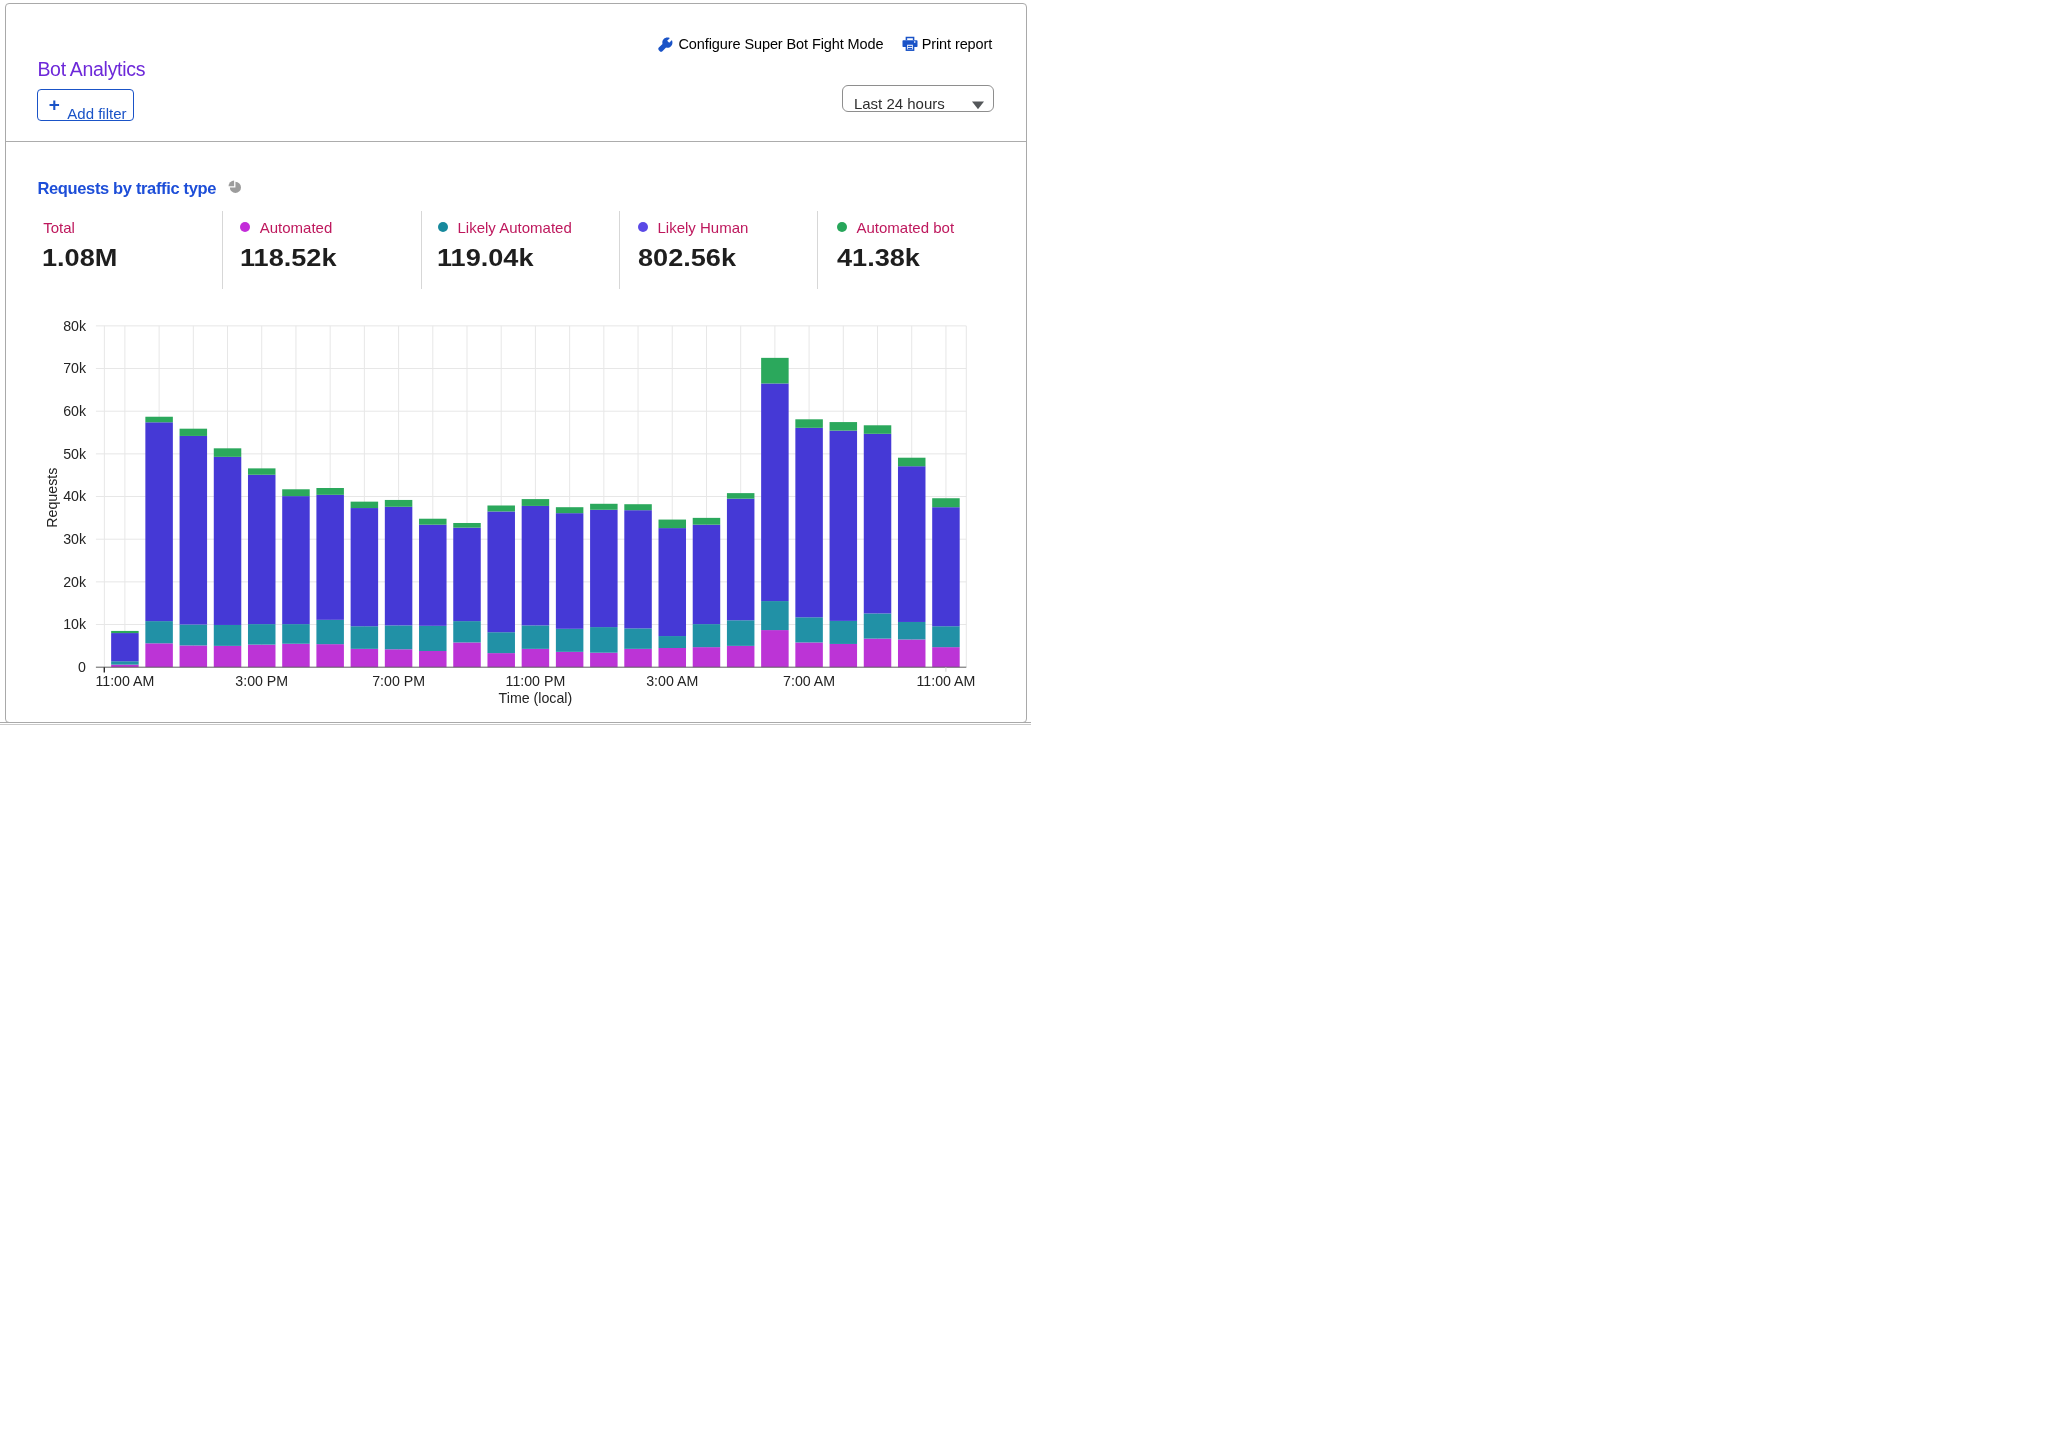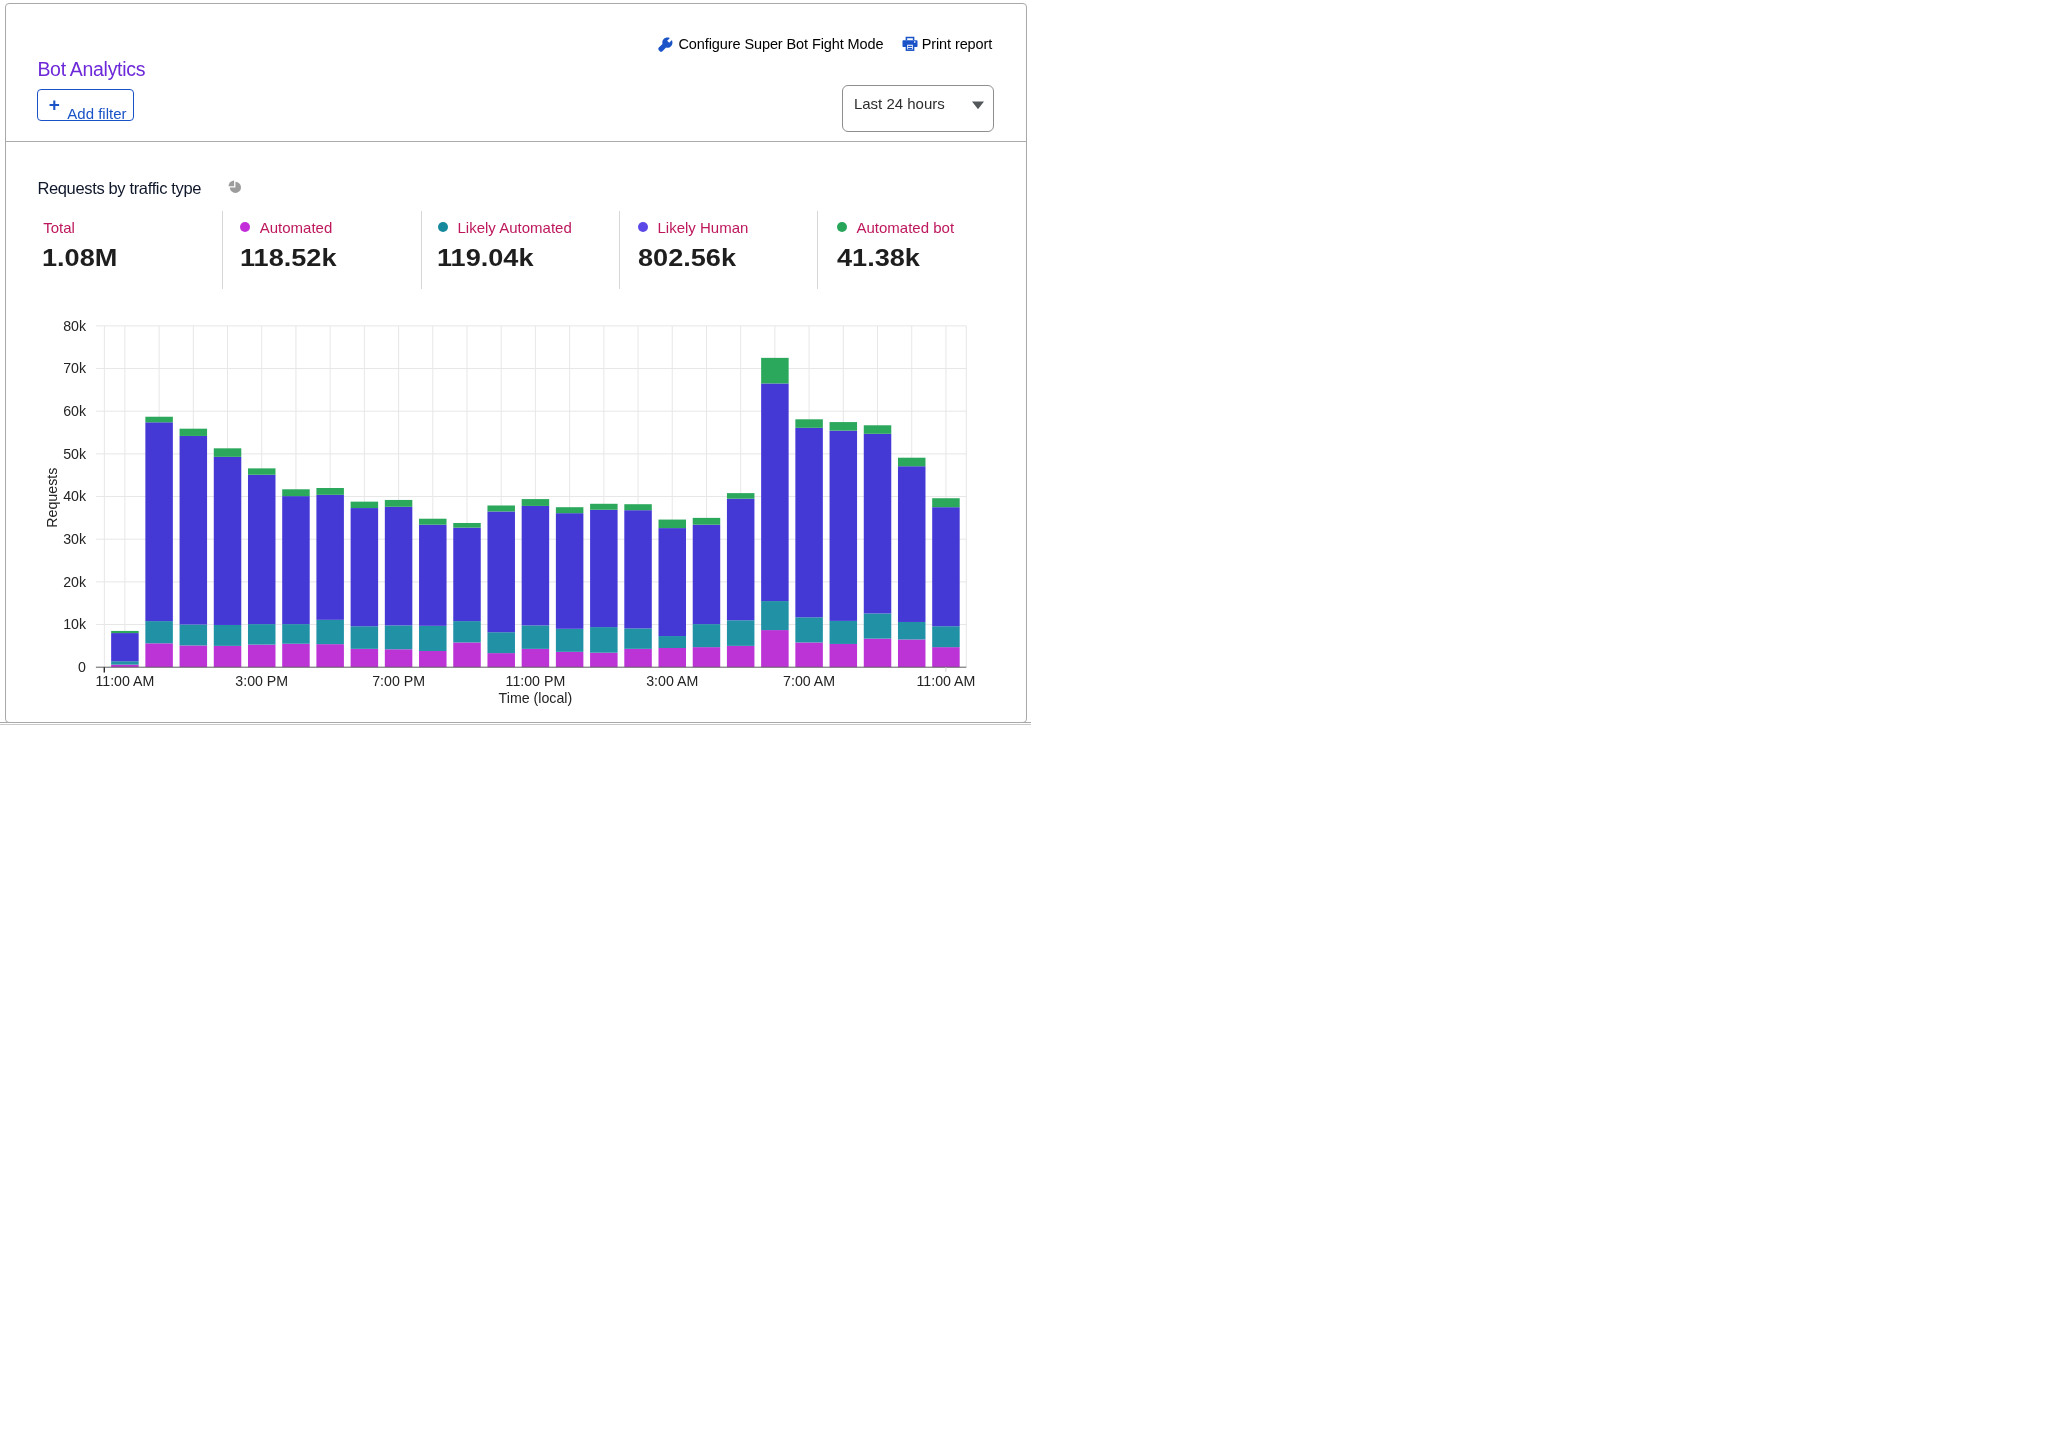--- a/index.html
+++ b/index.html
@@ -2,23 +2,23 @@
 <html><head><meta charset="utf-8"><style>
 * { margin:0; padding:0; box-sizing:border-box; }
 html,body { width:1031px; height:725px; background:#fff; font-family:"Liberation Sans", sans-serif; position:relative; }
 .card { position:absolute; left:4.5px; top:3px; width:1022px; height:719.5px; border:1px solid #a9a9a9; border-radius:4px; }
 .hdivider { position:absolute; left:5.5px; top:140.5px; width:1020px; height:1px; background:#acacac; }
 .title { position:absolute; left:37.4px; top:38px; font-size:19.5px; font-weight:400; color:#6d28d9; letter-spacing:-0.3px;margin-top:20px; }
 .lnk { position:absolute; top:36.4px; font-size:14.5px; letter-spacing:-0.1px; color:#000000; }
 .btn { position:absolute; left:37.3px; top:88.8px; width:96.6px; height:32.1px; border:1px solid #1a53c7; border-radius:4px; color:#1a53c7; font-size:15px; }
 .btn .plus { position:absolute; left:10.5px; top:4px; font-size:19px; font-weight:700; }
 .btn .bt { position:absolute; left:29px; top:15px; }
-.sel { position:absolute; left:841.9px; top:85.2px; width:151.9px; height:47px; border:1px solid #8e8e8e; border-radius:6px; font-size:15px; color:#2e2e2e; }
+.sel { position:absolute; left:841.9px; top:85.2px; width:151.9px; height:27px; border:1px solid #8e8e8e; border-radius:6px; font-size:15px; color:#2e2e2e; }
 .sel .st { position:absolute; left:11px; top:8.5px; }
-.h2 { position:absolute; left:37.4px; top:178.5px; font-size:16.5px; font-weight:400; color:#0f172a; letter-spacing:-0.35px; }
+.h2 { position:absolute; left:37.4px; top:178.5px; font-size:16.5px; font-weight:700; color:#1d4ed8; letter-spacing:-0.35px; }
 .slab { position:absolute; top:219.4px; font-size:15px; color:#be185d; }
 .snum { position:absolute; top:244px; font-size:24px; font-weight:700; color:#1e1e1e; transform:scaleX(1.13); transform-origin:0 0; }
 .dot { position:absolute; top:221.7px; width:10px; height:10px; border-radius:50%; }
 .sdiv { position:absolute; top:211px; width:1px; height:78px; background:#d7d7d7; }
 .chart { position:absolute; left:0; top:0; }
 .bline1 { position:absolute; left:0; top:722px; width:1031px; height:1px; background:#a9a9a9; }
 .bline2 { position:absolute; left:0; top:724.4px; width:1031px; height:1px; background:#c9c9c9; }
 </style></head>
 <body>
 <div class="card"></div>

